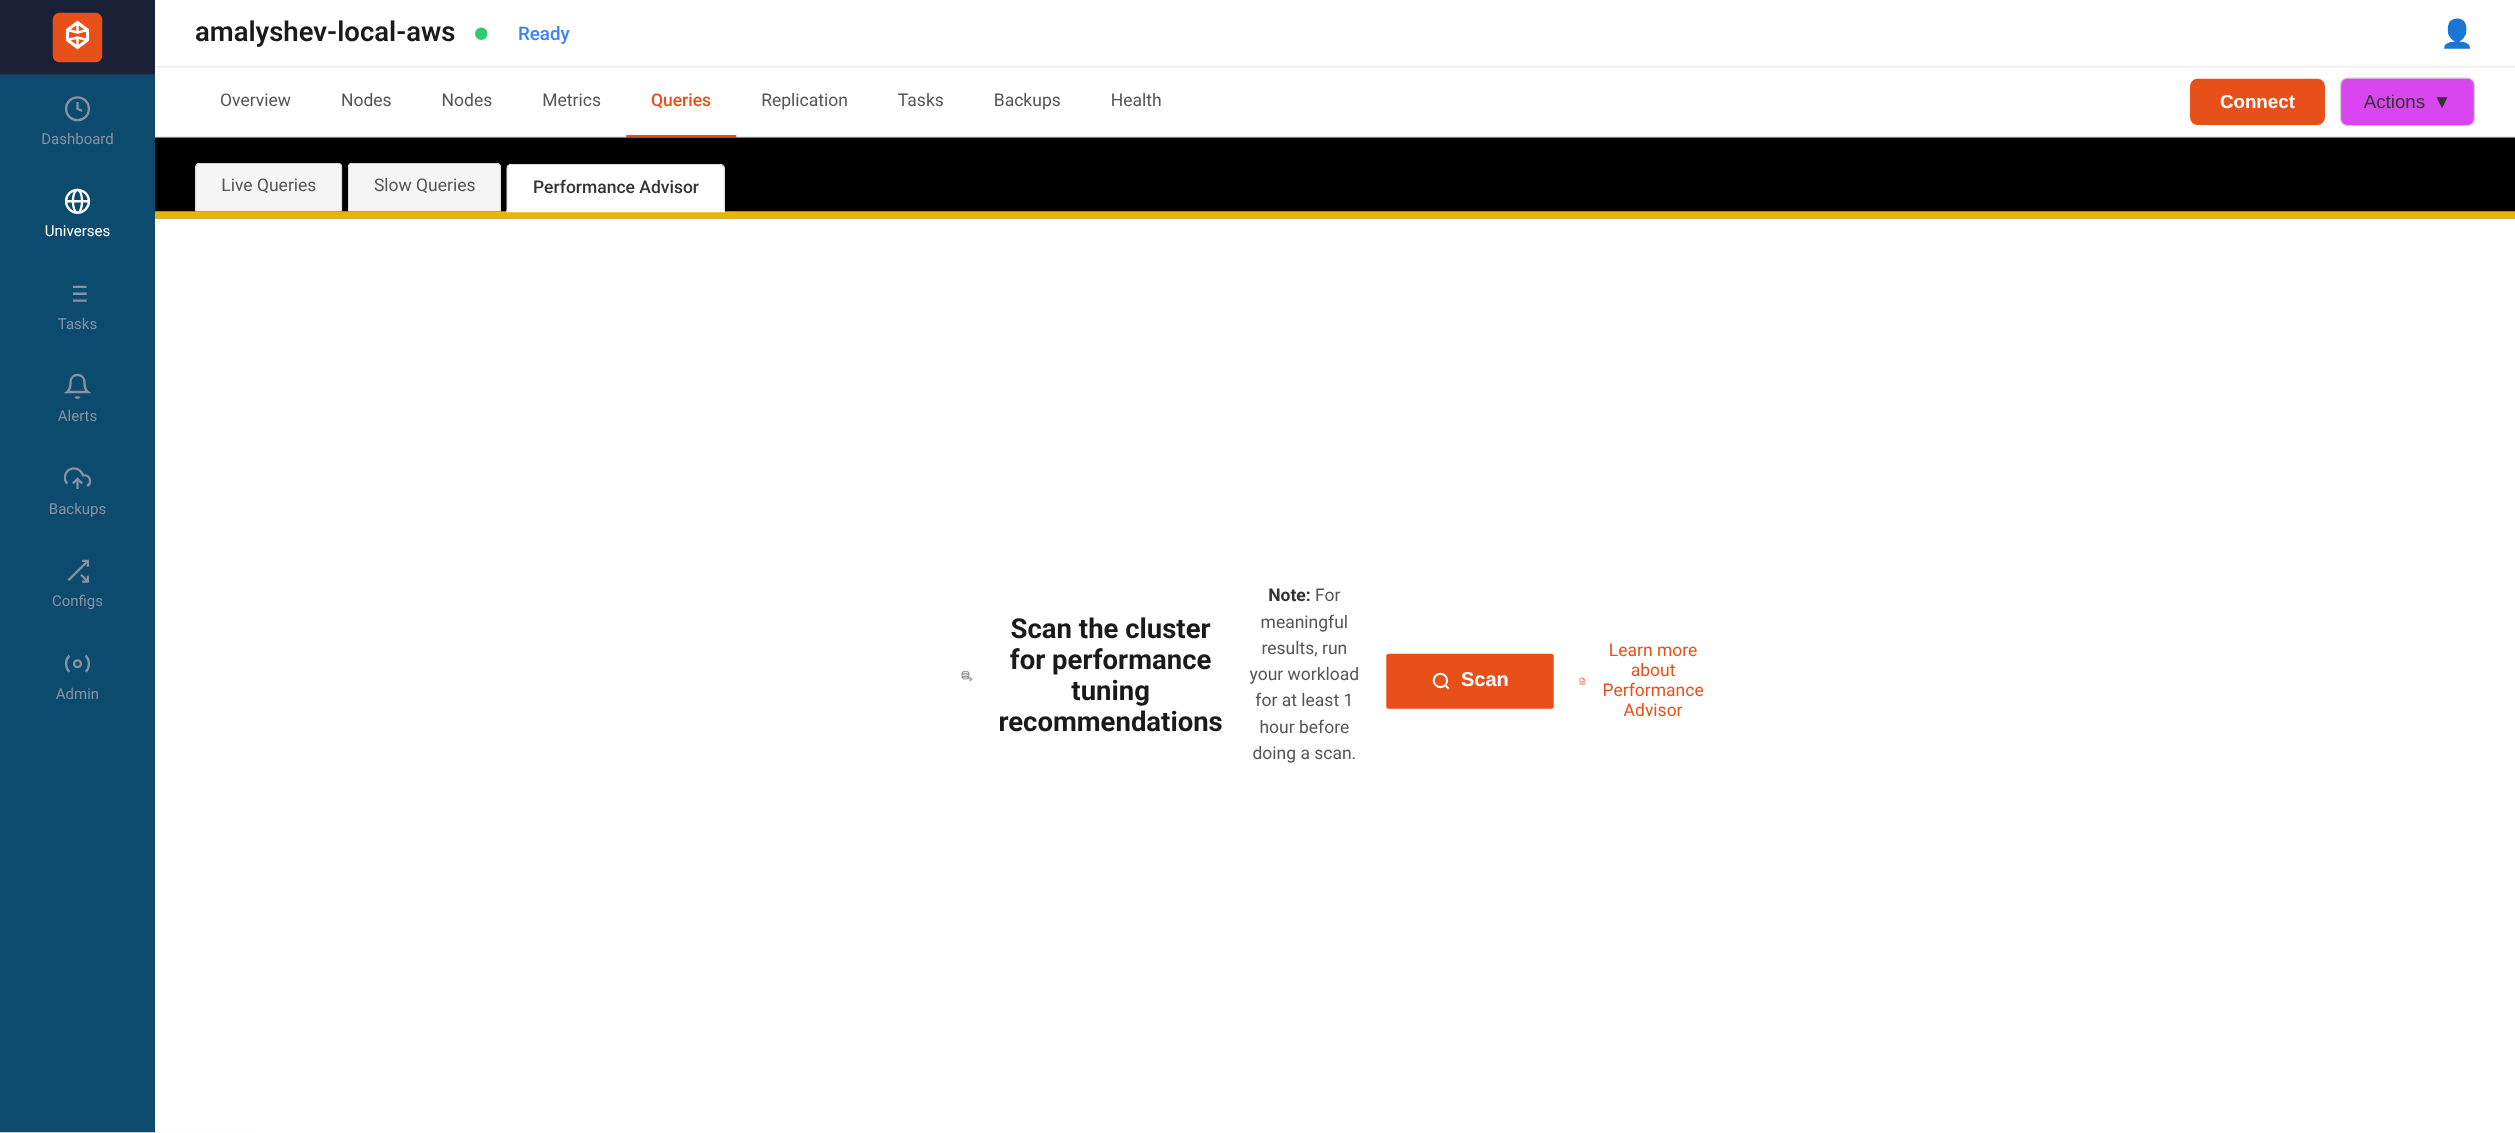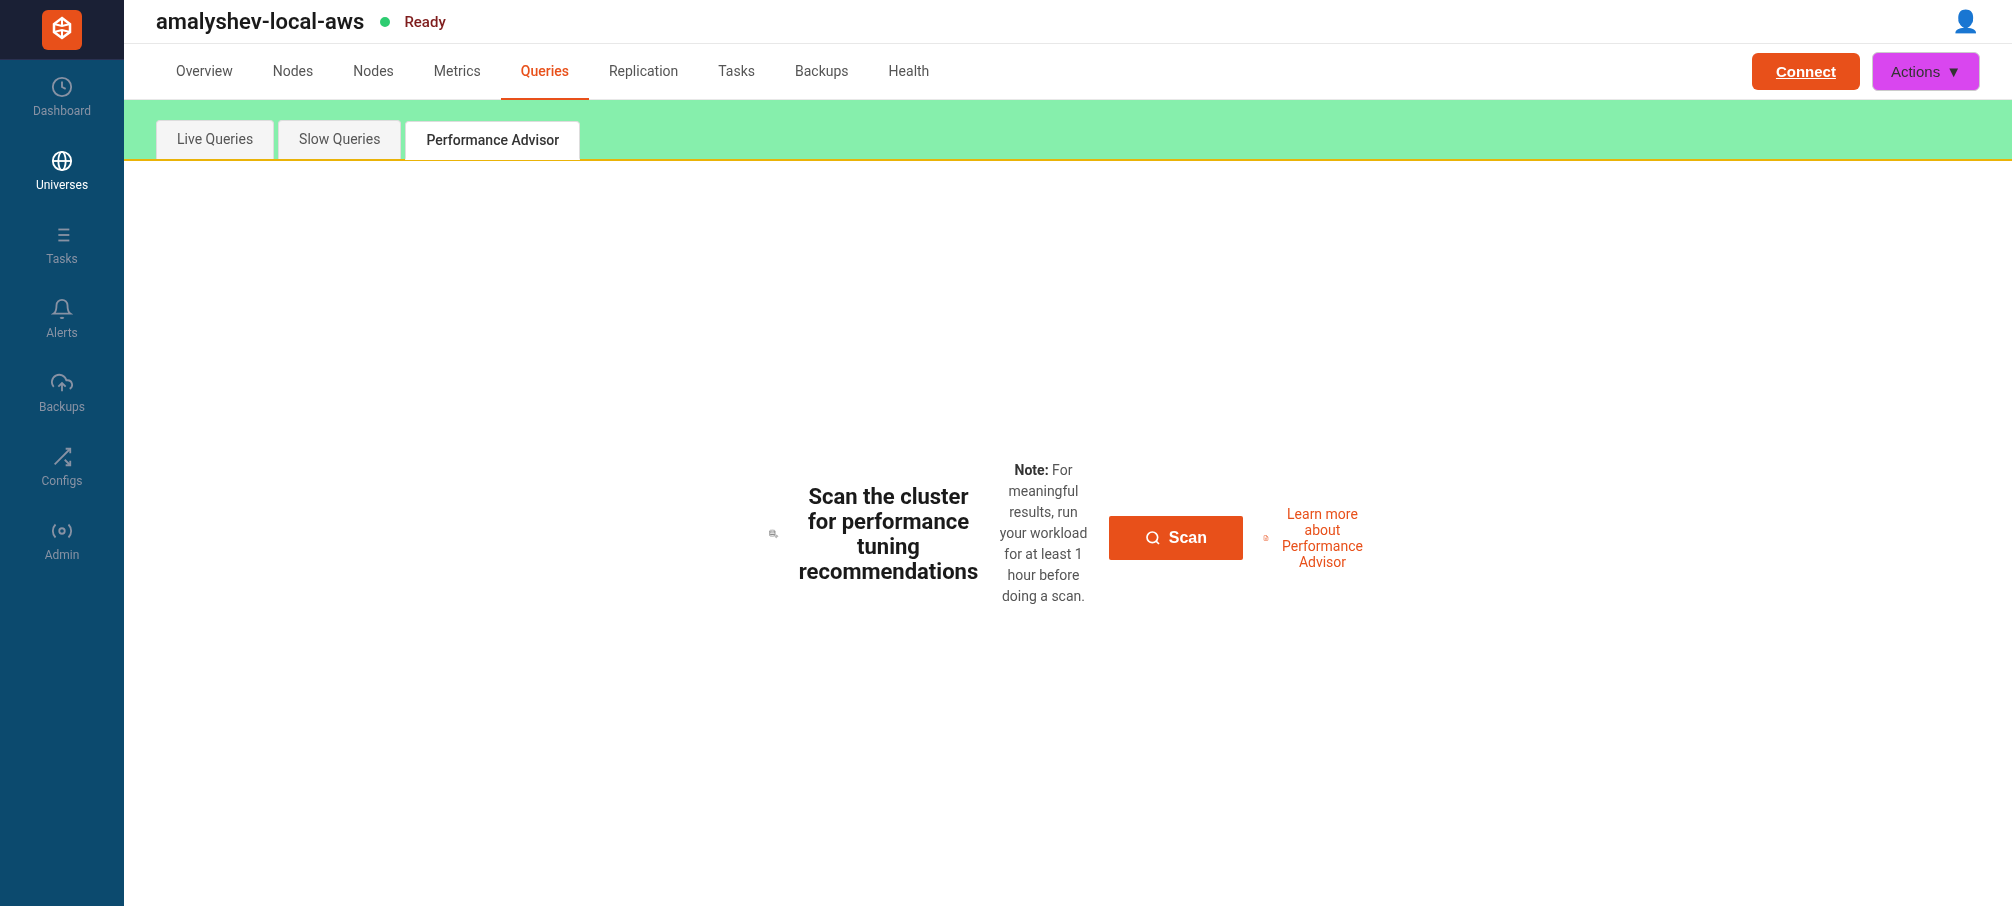--- a/index.html
+++ b/index.html
@@ -54,34 +54,34 @@
       background: #fff;
     }
 
     
     .header {
       background: #fff;
       border-bottom: 1px solid #e8e8e8;
       padding: 0 32px;
       display: flex;
       align-items: center;
-      height: 44px;
+      height: 54px;
       gap: 16px;
     }
     .header-title {
       font-size: 22px;
       font-weight: 600;
       color: #1a1a1a;
     }
     .status-badge {
       display: flex;
       align-items: center;
-      gap: 14px;
+      gap: 24px;
       font-size: 15px;
-      color: #7f1d1d;
+      color: #3b82f6;
       font-weight: 500;
     }
     .status-dot {
       width: 10px;
       height: 10px;
       border-radius: 50%;
       background: #2ecc71;
       border: 2px solid #2ecc71;
     }
     .header-spacer { flex: 1; }
@@ -116,42 +116,41 @@
     .connect-btn {
       background: #e8501a;
       color: #fff;
       border: none;
       padding: 10px 24px;
       border-radius: 6px;
       font-size: 15px;
       font-weight: 600;
       cursor: pointer;
       margin-right: 12px;
-      text-decoration: underline;
     }
     .actions-btn {
       background: #d946ef;
       color: #333;
       border: 1px solid #ccc;
       padding: 10px 18px;
       border-radius: 6px;
       font-size: 15px;
       cursor: pointer;
       display: flex;
       align-items: center;
       gap: 6px;
     }
 
     
     .sub-tabs {
-      background: #86efac;
+      background: #000000;
       padding: 20px 32px 0;
       display: flex;
       gap: 0;
-      border-bottom: 2px solid #eab308;
+      border-bottom: 6px solid #eab308;
     }
     .sub-tab {
       padding: 10px 20px;
       font-size: 14px;
       color: #555;
       cursor: pointer;
       border: 1px solid #ddd;
       border-bottom: none;
       background: #f5f5f5;
       margin-right: 4px;

